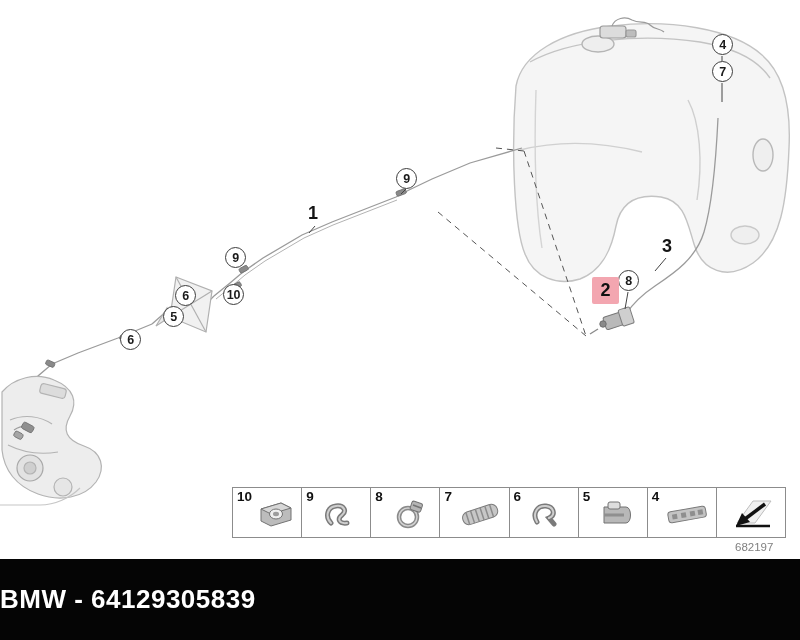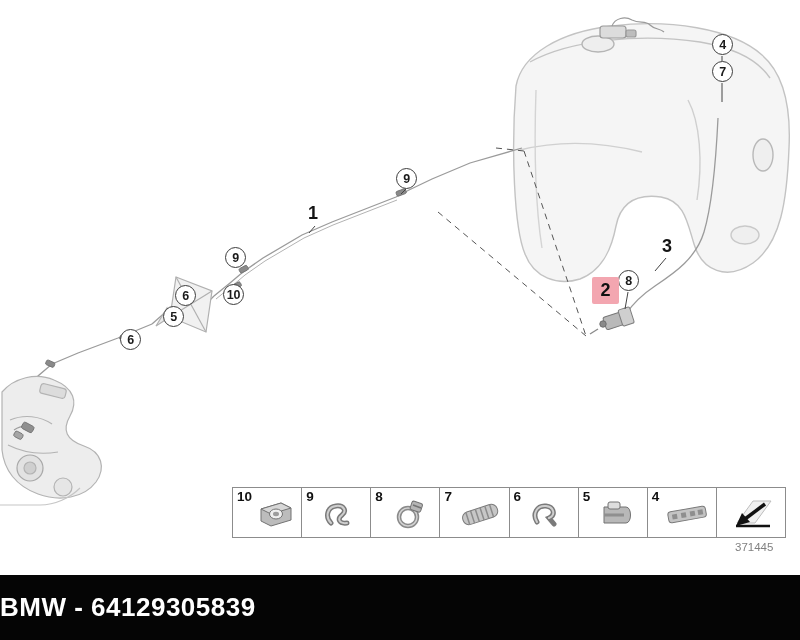--- a/index.html
+++ b/index.html
@@ -19,21 +19,21 @@
   .legend{position:absolute;left:232px;top:487px;width:554px;height:51px;
           display:flex;border:1.2px solid #8c8c8c;box-sizing:border-box;background:#fff;}
   .legend-cell{flex:1 1 0;border-right:1.2px solid #8c8c8c;display:flex;
           align-items:flex-start;box-sizing:border-box;padding:2px 1px 0 4px;}
   .legend-cell:last-child{border-right:none;}
   .legend-num{font-size:13.5px;font-weight:700;color:#111;line-height:14px;}
   .legend-iconwrap{flex:1;display:flex;align-items:center;justify-content:center;height:100%;}
 
   .drawing-number{position:absolute;left:735px;top:541px;font-size:11.5px;color:#808080;}
 
-  .footer{position:absolute;left:0;bottom:0;width:800px;height:65px;background:#050505;
+  .footer{position:absolute;left:0;bottom:0;width:800px;height:81px;background:#050505;
           display:flex;align-items:center;justify-content:flex-start;gap:46px;
           color:#fff;font-size:26px;font-weight:600;letter-spacing:0.5px;}
 </style>
 </head>
 <body>
 
 <div class="stage">
 
   <svg class="art" width="800" height="575" viewBox="0 0 800 575">
 
@@ -225,19 +225,19 @@
           <svg width="46" height="34" viewBox="0 0 46 34">
         <polygon points="24,4 42,4 26,26 8,26" fill="#f0f0f0" stroke="#bdbdbd"></polygon>
         <line x1="36" y1="7" x2="16" y2="22" stroke="#111111" stroke-width="3.5"></line>
         <polygon points="7,29 21,25 13,16" fill="#111111"></polygon>
         <line x1="7" y1="29" x2="41" y2="29" stroke="#111111" stroke-width="2.5"></line>
       </svg>
         </span>
     </div>
   </div>
 
-  <div class="drawing-number">371445</div>
+  <div class="drawing-number">682197</div>
 
   <div class="footer">
     <span>BMW - 64129305839</span>
   </div>
 
 </div>
 
 </body></html>

